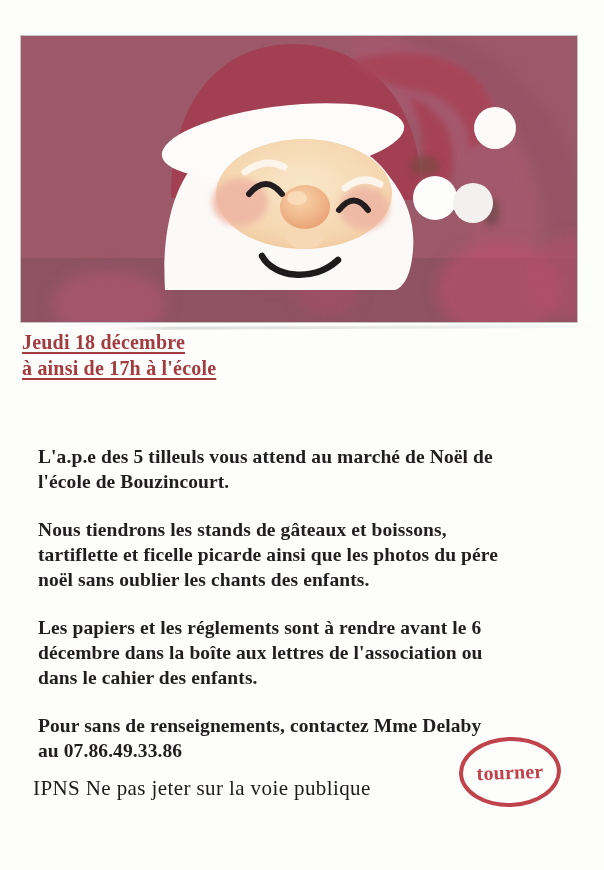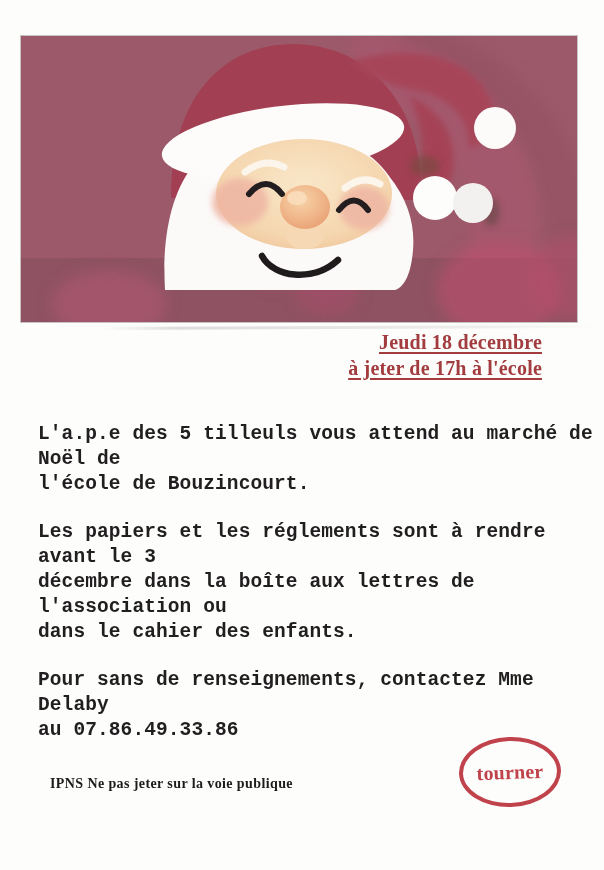--- a/index.html
+++ b/index.html
@@ -23,58 +23,57 @@
 
   .scan-streak {
     position: absolute; left: 104px; top: 326px; width: 496px; height: 3px;
     background: linear-gradient(90deg, rgba(150,150,150,0), rgba(150,150,150,.30) 15%, rgba(160,160,160,.16) 75%, rgba(150,150,150,0));
     transform: rotate(-0.25deg);
   }
 
   
   .heading {
     position: absolute; left: 22px; top: 329px; width: 520px;
-    text-align: right;
+    text-align: left;
     color: #a23c3e;
     font-weight: 700; font-size: 20px; line-height: 26px;
     letter-spacing: 0.2px;
   }
   .hline {
     text-decoration: underline;
     text-decoration-thickness: 1.5px;
     text-underline-offset: 3px;
   }
 
   
   .bodytext {
-    position: absolute; left: 38px; top: 422px; width: 556px;
+    position: absolute; left: 38px; top: 444px; width: 556px;
     color: #211e1f;
     font-weight: 700; font-size: 19.5px; line-height: 25px;
     letter-spacing: 0.1px;
-    font-family: Liberation Mono, monospace;
   }
   .bodytext p { margin: 0 0 23px 0; white-space: pre-line; }
 
   
   .stamp {
     position: absolute; left: 459px; top: 737px;
     width: 94px; height: 62px;
     border: 4px solid #c0424b;
     border-radius: 50%;
     display: flex; align-items: center; justify-content: center;
     transform: rotate(-2deg);
   }
   .stamp span {
     color: #c0424b; font-weight: 700; font-size: 20px; letter-spacing: 0.2px;
   }
 
   
   .footer-note {
-    position: absolute; left: 50px; top: 776px;
-    color: #1d1b1b; font-weight: 700; font-size: 14px;
+    position: absolute; left: 33px; top: 776px;
+    color: #1d1b1b; font-weight: 400; font-size: 21px;
     letter-spacing: 0.4px;
   }
 </style>
 </head>
 <body>
 
 <div class="page">
 
   <div class="photo">
     <svg width="556" height="286" viewBox="0 0 556 286">
@@ -155,27 +154,30 @@
         <circle cx="414" cy="162" r="22" fill="#fdfdfc"></circle>
         <circle cx="452" cy="167" r="20" fill="#f3f1f0"></circle>
       </g>
     </svg>
   </div>
 
   <div class="scan-streak"></div>
 
   <div class="heading">
     <div class="hline">Jeudi 18 décembre</div>
-    <div class="hline">à jeter de 17h à l'école</div>
+    <div class="hline">à ainsi de 17h à l'école</div>
   </div>
 
   <div class="bodytext">
     <p>L'a.p.e des 5 tilleuls vous attend au marché de Noël de
 l'école de Bouzincourt.</p>
-    <p>Les papiers et les réglements sont à rendre avant le 3
+    <p>Nous tiendrons les stands de gâteaux et boissons,
+tartiflette et ficelle picarde ainsi que les photos du pére
+noël sans oublier les chants des enfants.</p>
+    <p>Les papiers et les réglements sont à rendre avant le 6
 décembre dans la boîte aux lettres de l'association ou
 dans le cahier des enfants.</p>
     <p>Pour sans de renseignements, contactez Mme Delaby
 au 07.86.49.33.86</p>
   </div>
 
   <div class="stamp">
     <span>tourner</span>
   </div>
 

